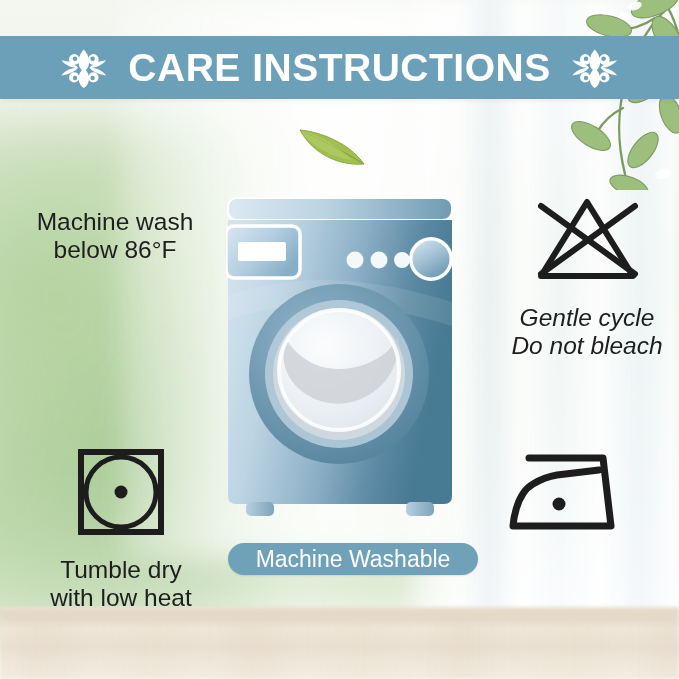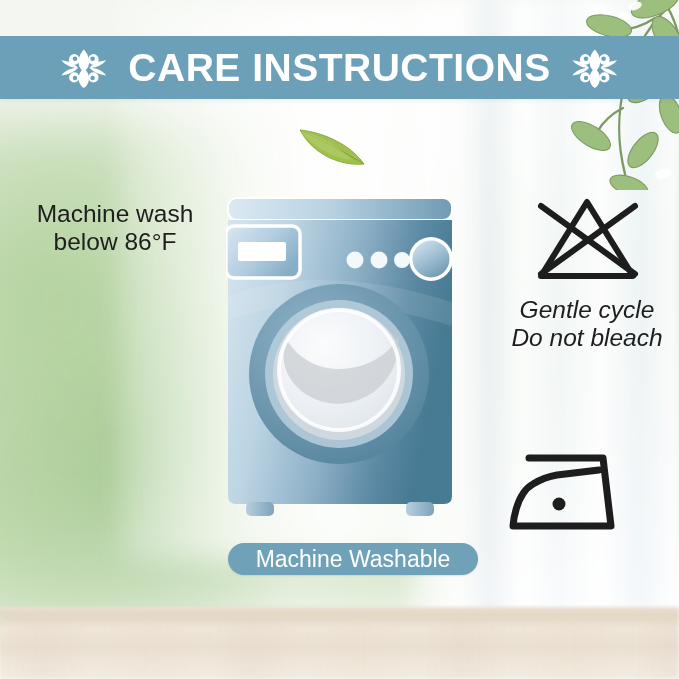--- a/index.html
+++ b/index.html
@@ -171,21 +171,21 @@
   .cell-bl { left: 14px;  top: 444px; }
   .cell-br { left: 456px; top: 444px; }
 
   .sym {
     height: 96px;
     display: flex;
     align-items: center;
     justify-content: center;
   }
   .caption {
-    margin-top: 8px;
+    margin-top: 16px;
     text-align: center;
     color: #1e1e1e;
     font-size: 24.5px;
     line-height: 1.16;
     font-family: "Liberation Sans", sans-serif;
     white-space: pre-line;
   }
   .tub-temp {
     font-family: "Liberation Sans", sans-serif;
     font-size: 25px;
@@ -320,20 +320,31 @@
       <svg width="128" height="96" viewBox="0 0 128 96">
         <path d="M64 10 L110 84 L18 84 Z" fill="none" stroke="#1d1d1d" stroke-width="6" stroke-linejoin="round"></path>
         <line x1="18" y1="14" x2="112" y2="82" stroke="#1d1d1d" stroke-width="6" stroke-linecap="round"></line>
         <line x1="112" y1="14" x2="18" y2="82" stroke="#1d1d1d" stroke-width="6" stroke-linecap="round"></line>
       </svg>
     </div>
     <div class="caption">Gentle cycle
 Do not bleach</div>
   </div>
 
+  <div class="cell cell-bl">
+    <div class="sym">
+      <svg width="96" height="96" viewBox="0 0 96 96">
+        <rect x="8" y="8" width="80" height="80" fill="none" stroke="#1d1d1d" stroke-width="6"></rect>
+        <circle cx="48" cy="48" r="35" fill="none" stroke="#1d1d1d" stroke-width="5"></circle>
+        <circle cx="48" cy="48" r="6.5" fill="#1d1d1d"></circle>
+      </svg>
+    </div>
+    <div class="caption">Tumble dry
+with low heat</div>
+  </div>
 
   <div class="cell cell-br">
     <div class="sym">
       <svg width="128" height="96" viewBox="0 0 128 96">
         <path d="M30 14 L104 14 L112 82 L14 82 C14 82, 16 50, 34 40 C44 34, 52 32, 58 31 L100 26" fill="none" stroke="#1d1d1d" stroke-width="7" stroke-linejoin="round" stroke-linecap="round"></path>
         <circle cx="60" cy="60" r="6.5" fill="#1d1d1d"></circle>
       </svg>
     </div>
   </div>
 

